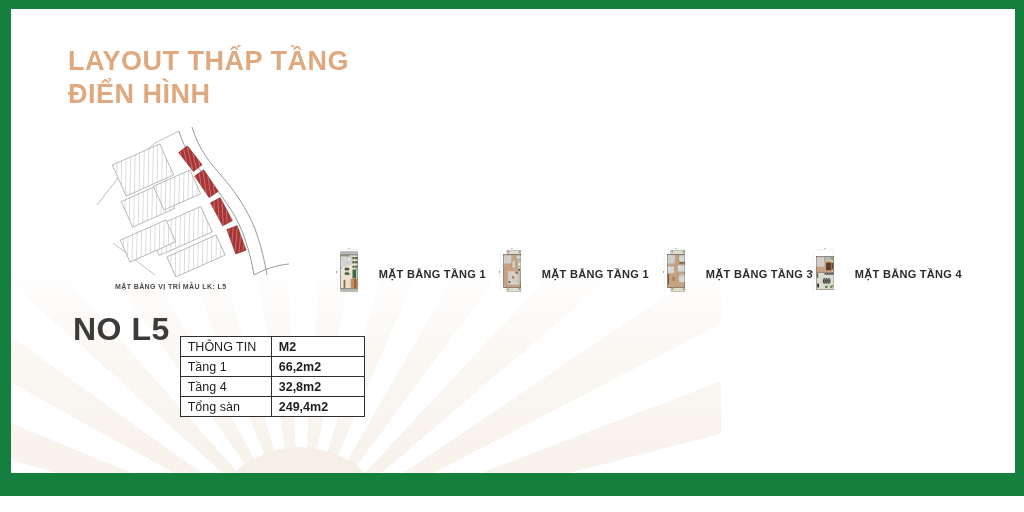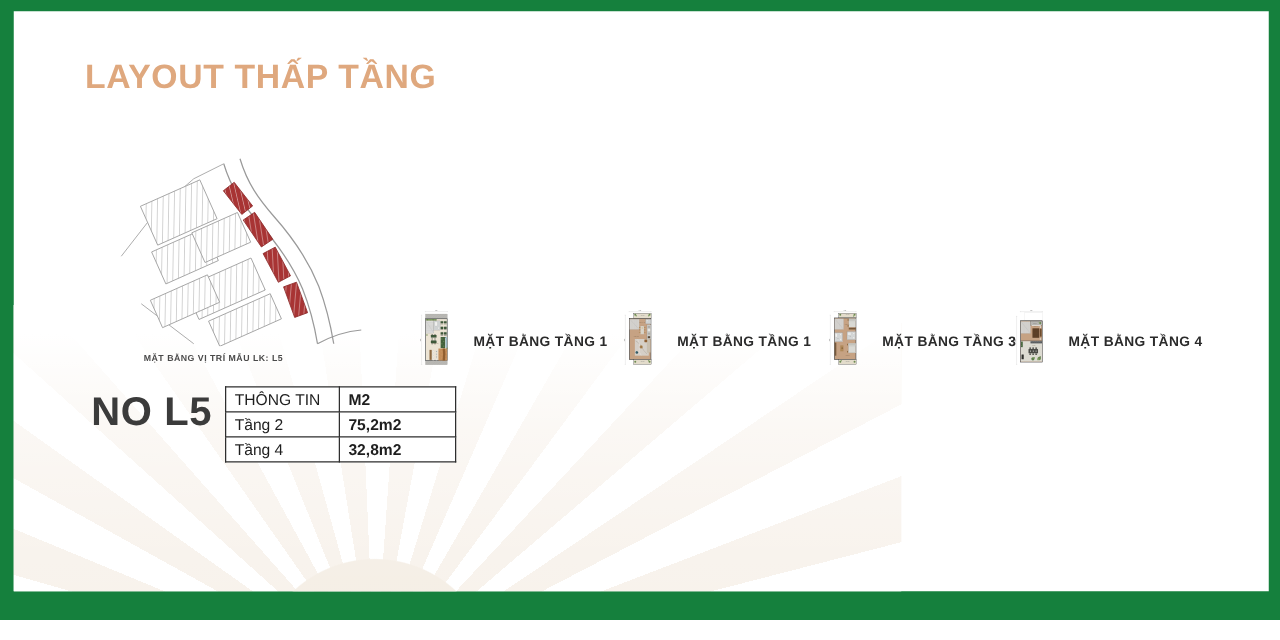--- a/index.html
+++ b/index.html
@@ -14,21 +14,21 @@
     pointer-events:none;}
   .sunburst-fade{position:absolute;left:-70px;top:235px;width:780px;height:290px;
     background:linear-gradient(to bottom, #ffffff 0 8%, rgba(255,255,255,.55) 35%, rgba(255,255,255,.25) 70%, rgba(255,255,255,.15));
     pointer-events:none;}
   .title{position:absolute;left:57px;top:36px;font-size:27px;line-height:1.22;font-weight:800;
     color:#dfa87e;letter-spacing:.5px;}
   .sitemap{position:absolute;left:84px;top:116px;width:196px;}
   .sitemap-caption{margin-top:2px;margin-left:20px;font-size:7px;letter-spacing:.4px;color:#4a4a4a;font-weight:700;}
   .unit{position:absolute;left:62px;top:300px;display:flex;align-items:flex-start;}
   .unit-label{font-size:32px;font-weight:800;color:#3b3b3b;margin-right:10px;margin-top:2px;letter-spacing:.5px;}
-  table.info{border-collapse:collapse;background:#ffffff;}
+  table.info{border-collapse:collapse;background:#ffffff;margin-top:27px;}
   table.info td{border:1.6px solid #2e2e2e;font-size:12.5px;color:#1e1e1e;padding:2px 7px;height:15px;}
   table.info td.c1{width:76px;}
   table.info td.c2{width:78px;font-weight:bold;}
   .plans{position:absolute;top:108px;left:0;width:100%;height:340px;}
   .plan{position:absolute;width:150px;display:flex;flex-direction:row;align-items:center;gap:19px;}
   .plan-caption{margin-top:3px;font-size:11px;font-weight:800;color:#2b2b2b;letter-spacing:.3px;white-space:nowrap;}
   .p1{left:325px;} .p2{left:488px;} .p3{left:652px;} .p4{left:801px;}
   svg text{font-family:"Liberation Sans",sans-serif;}
   .dimtxt{fill:#5d5d5d;font-size:5.5px;}
   .roomtxt{fill:#6f5c45;font-weight:700;}
@@ -38,20 +38,21 @@
 <body>
 
 <div id="frame">
 <div id="canvas">
 
   <div class="sunburst"></div>
   <div class="sunburst-fade"></div>
 
   <div class="title">
     <div>LAYOUT THẤP TẦNG</div>
+    <div>ĐIỂN HÌNH</div>
   </div>
 
   <div class="sitemap">
     <svg width="196" height="152" viewBox="0 0 196 152">
       <defs>
         <pattern id="lots" width="4.5" height="4.5" patternUnits="userSpaceOnUse" patternTransform="rotate(25)">
           <rect width="4.5" height="4.5" fill="#ffffff"></rect>
           <line x1="0" y1="0" x2="0" y2="4.5" stroke="#9d9d9d" stroke-width="0.7"></line>
         </pattern>
         <pattern id="redlots" width="4" height="4" patternUnits="userSpaceOnUse" patternTransform="rotate(25)">
@@ -87,26 +88,30 @@
 
   <div class="unit">
     <div class="unit-label">NO L5</div>
     <table class="info">
       <tbody>
             <tr>
         <td class="c1">THÔNG TIN</td>
         <td class="c2">M2</td>
       </tr>
       <tr>
-        <td class="c1">Tầng 2</td>
-        <td class="c2">75,2m2</td>
+        <td class="c1">Tầng 1</td>
+        <td class="c2">66,2m2</td>
       </tr>
       <tr>
         <td class="c1">Tầng 4</td>
         <td class="c2">32,8m2</td>
+      </tr>
+      <tr>
+        <td class="c1">Tổng sàn</td>
+        <td class="c2">249,4m2</td>
       </tr>
     </tbody>
         </table>
   </div>
 
   <div class="plans">
 
     <div class="plan p1">
       <svg width="150" height="310" viewBox="0 0 150 310">
         <defs>

